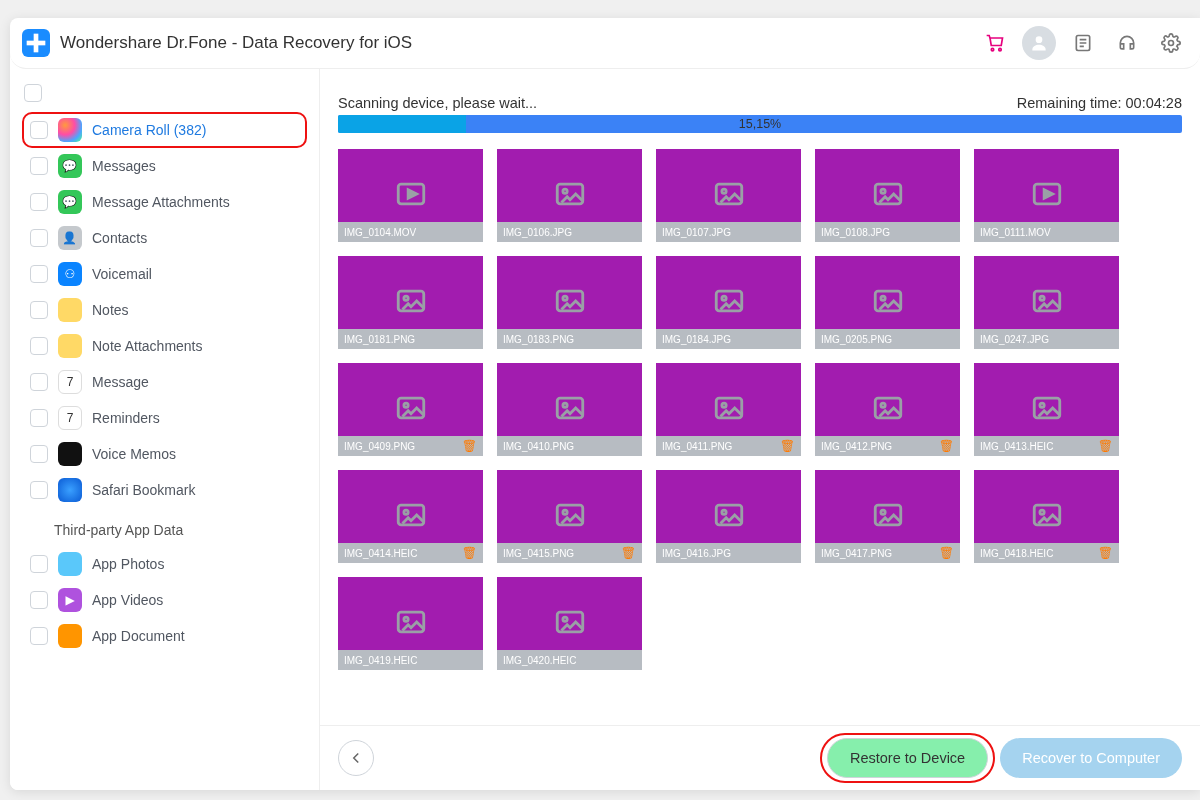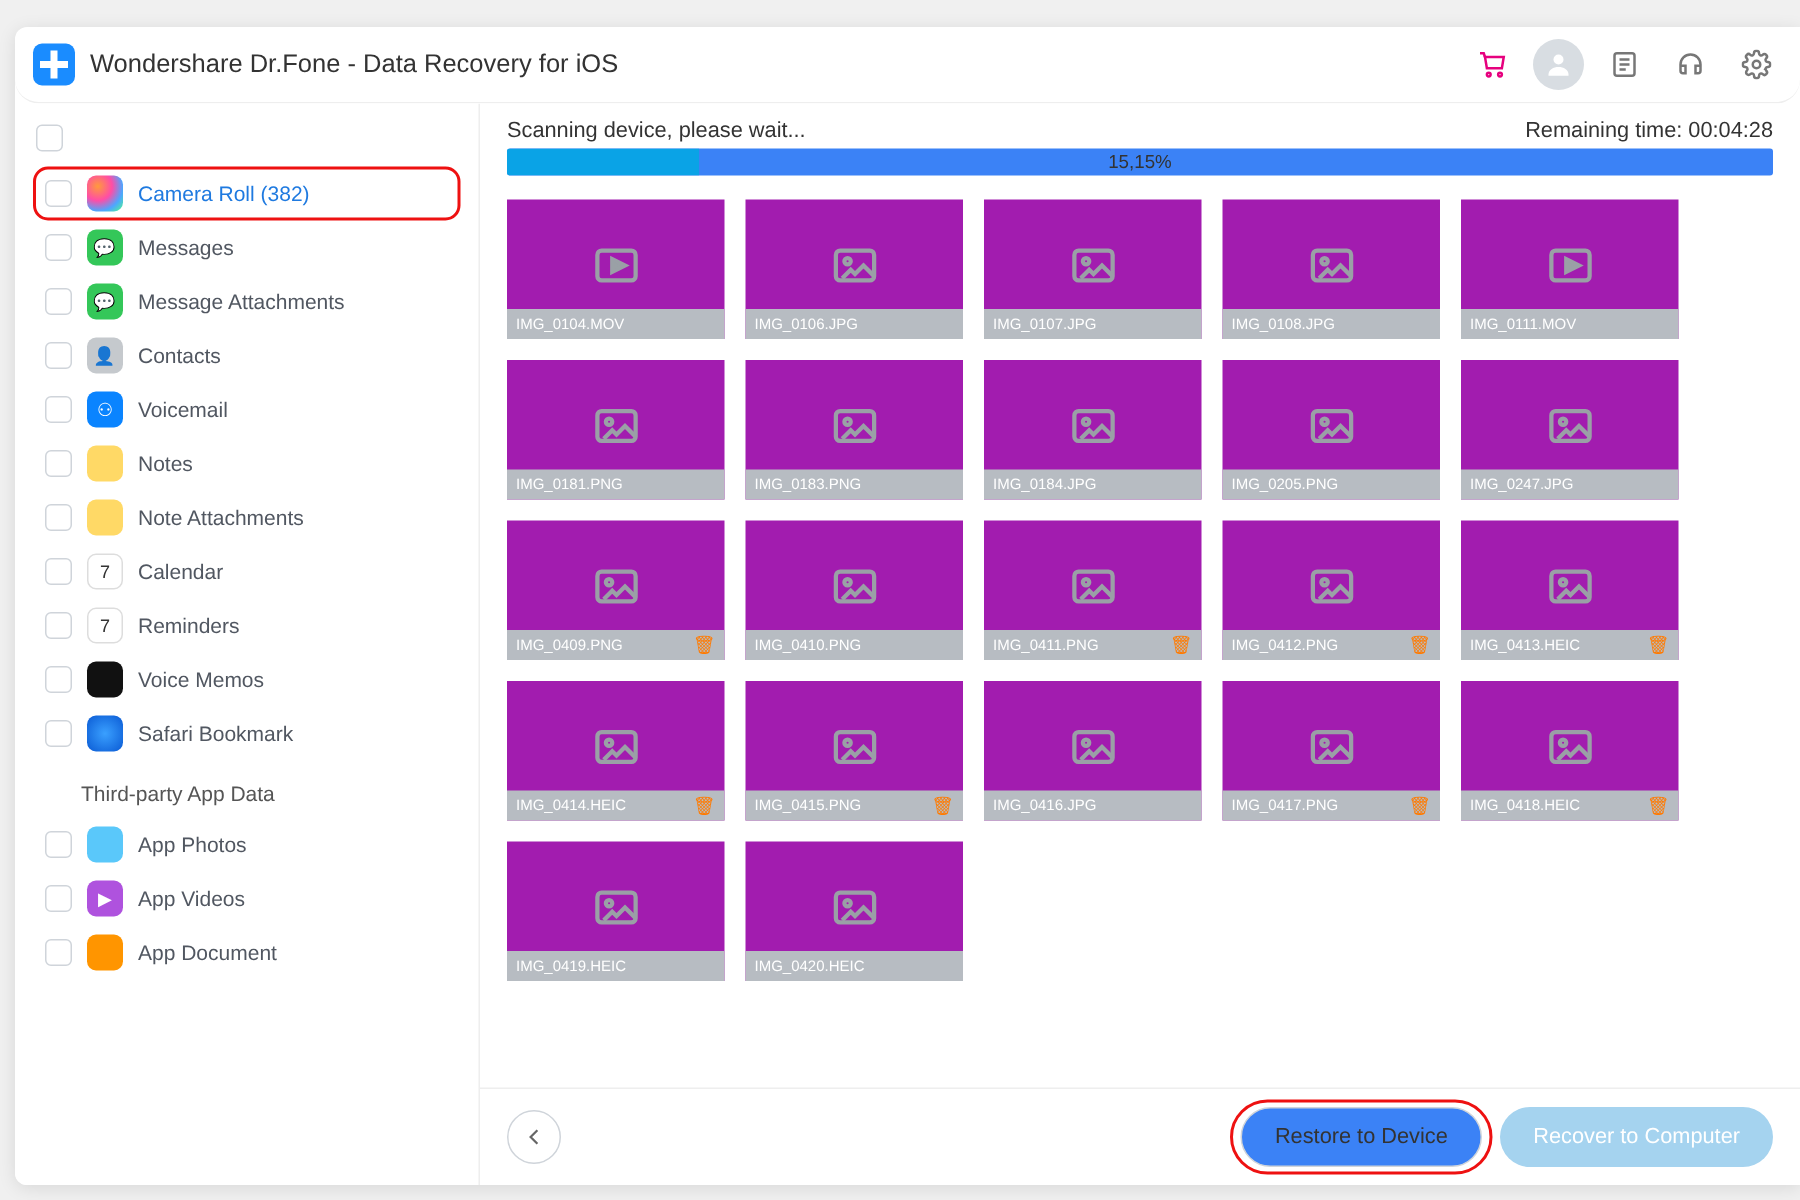--- a/index.html
+++ b/index.html
@@ -39,40 +39,40 @@
   .ic-cal { background:#fff; border:1px solid #ddd; color:#333; }
   .ic-safari { background: radial-gradient(circle,#3aa0ff 0%,#0a5ad4 100%); }
   .ic-voice { background:#111; }
   .ic-cyan { background:#5ac8fa; }
   .ic-purple { background:#af52de; }
   .ic-orange { background:#ff9500; }
 
   
   .main { flex:1; display:flex; flex-direction:column; overflow:hidden; background:#fff; }
   .scan-header { padding: 10px 18px 2px 18px; }
-  .scan-row1 { display:flex; font-size:14.5px; color:#333; }
+  .scan-row1 { display:flex; font-size:14.5px; color:#333;margin-top:16px; }
   .scan-row1 .remain { margin-left:auto; color:#333; }
   .progressbar { position:relative; height:18px; background:#3b82f6; border-radius:2px; margin-top:4px; overflow:hidden; display:flex; align-items:center; justify-content:center; }
   .progress-fill { position:absolute; left:0; top:0; bottom:0; background:#0aa3e6; }
   .progress-label { position:relative; font-size:12.5px; color:#333; }
 
   .grid-wrap { flex:1; overflow:auto; padding: 14px 0 0 18px; }
   .grid { display:flex; flex-wrap:wrap; gap:14px; }
   .thumb { width:145px; height:93px; background:#a21caf; position:relative; display:flex; align-items:center; justify-content:center; }
   .thumb .ph { color:#9aa0a6; }
   .thumb .ph svg { width:34px; height:34px; }
   .thumb-label-bar { position:absolute; left:0; right:0; bottom:0; height:20px; background:#b7bcc2; display:flex; align-items:center; padding:0 6px; }
   .thumb-label { font-size:10px; color:#fff; white-space:nowrap; overflow:hidden; text-overflow:ellipsis; flex:1; }
   .thumb-trash { color:#ff7a00; font-size:12px; margin-left:4px; }
 
   .footer { border-top:1px solid #eee; padding:12px 18px; display:flex; align-items:center; gap:12px; }
   .back-btn { width:36px; height:36px; border:1.5px solid #cfd4da; border-radius:50%; display:flex; align-items:center; justify-content:center; cursor:pointer; color:#666; }
   .footer .spacer { flex:1; }
   .btn { height:40px; padding:0 22px; border-radius:20px; font-size:14.5px; display:flex; align-items:center; justify-content:center; cursor:pointer; white-space:nowrap; }
-  .btn-outline { background:#3b82f6; border:1px solid #cfd4da; color:#333; position:relative; }
+  .btn-outline { background:#86efac; border:1px solid #cfd4da; color:#333; position:relative; }
   .btn-primary { background:#a5d3ef; color:#fff; border:none; }
   .btn-ring { position:absolute; left:-8px; right:-8px; top:-6px; bottom:-6px; border:2.5px solid #e11; border-radius:26px; pointer-events:none; }
 </style>
 </head>
 <body>
 
 <div class="window">
 
   <div class="titlebar">
     <div class="app-logo">
@@ -156,21 +156,21 @@
         <span class="side-label">Notes</span>
       </div>
       <div class="side-item">
         <span class="side-checkbox"></span>
         <span class="side-icon ic-notes"></span>
         <span class="side-label">Note Attachments</span>
       </div>
       <div class="side-item">
         <span class="side-checkbox"></span>
         <span class="side-icon ic-cal">7</span>
-        <span class="side-label">Calendar</span>
+        <span class="side-label">Message</span>
       </div>
       <div class="side-item">
         <span class="side-checkbox"></span>
         <span class="side-icon ic-cal">7</span>
         <span class="side-label">Reminders</span>
       </div>
       <div class="side-item">
         <span class="side-checkbox"></span>
         <span class="side-icon ic-voice"></span>
         <span class="side-label">Voice Memos</span>

